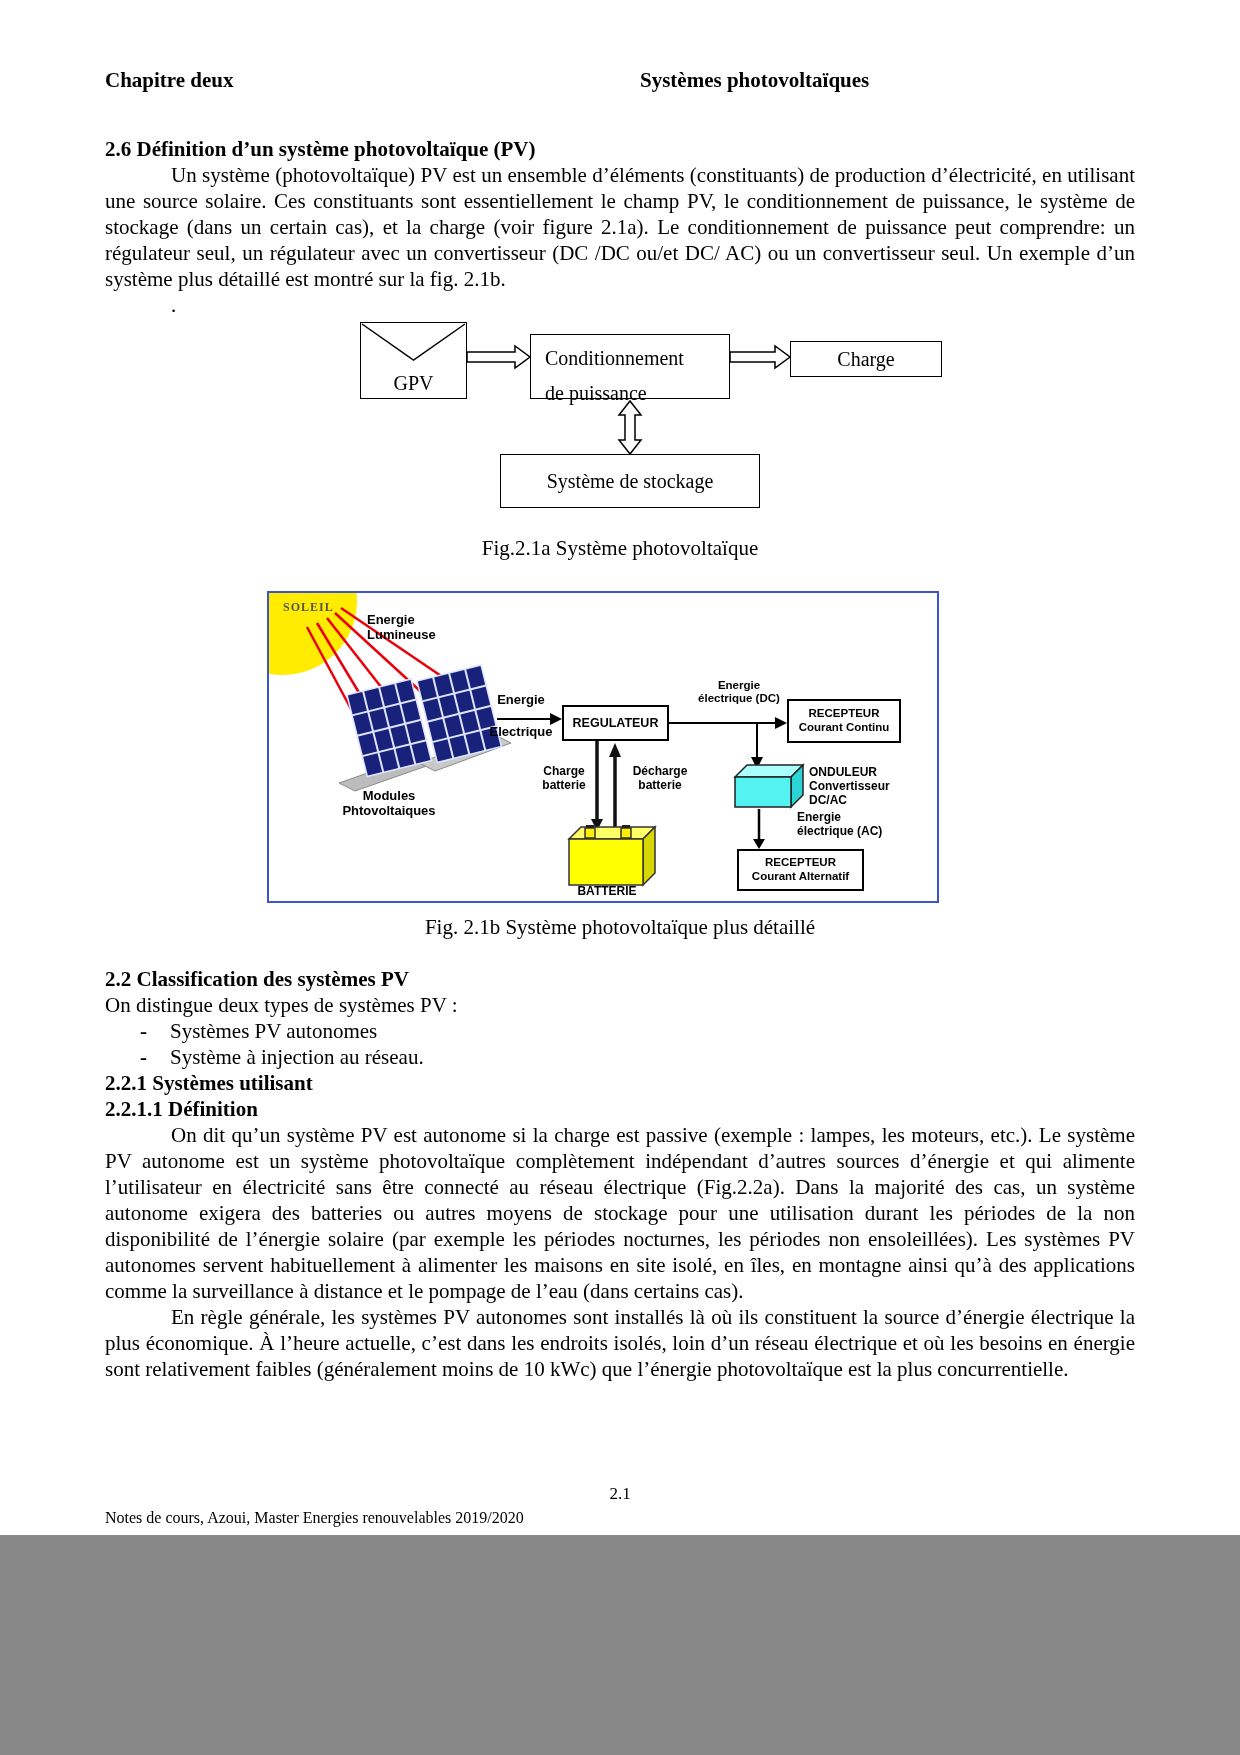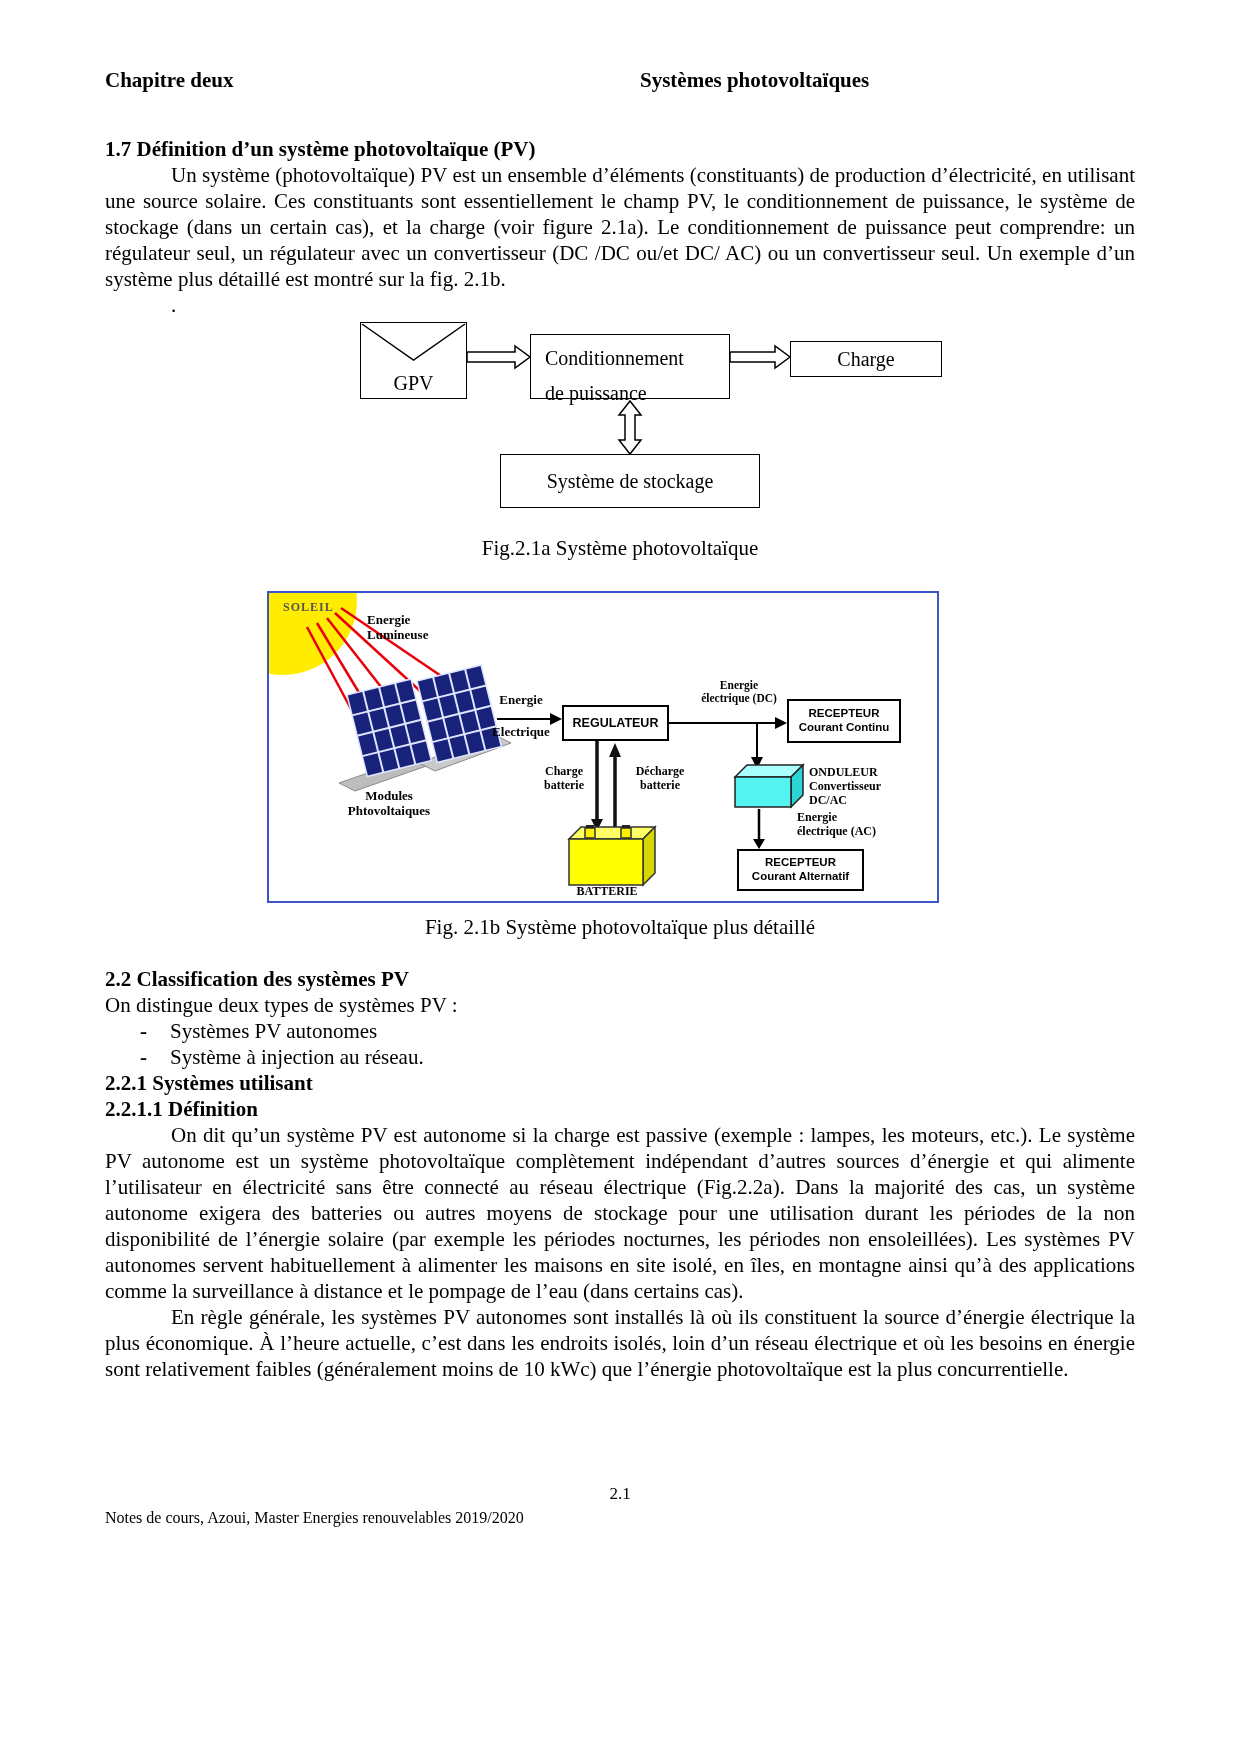--- a/index.html
+++ b/index.html
@@ -1,18 +1,18 @@
 <!DOCTYPE html>
 <html><head>
 <meta charset="utf-8">
 <style>
   * { margin:0; padding:0; box-sizing:border-box; }
   html,body { background:#888; }
   .page {
-    width:1240px; height:1755px; background:#ffffff; position:relative;
+    width:1240px; height:1535px; background:#ffffff; position:relative;
     font-family:"Liberation Serif", serif; color:#000; overflow:hidden;
     margin:0 auto;
   }
   .content { padding:68px 105px 0 105px; }
 
   .header { position:relative; height:28px; font-size:21px; font-weight:bold; }
   .header .hright { position:absolute; left:535px; top:0; }
 
   .h1 { font-size:21px; font-weight:bold; margin-top:40px; line-height:26px; }
   .h3 { font-size:21px; font-weight:bold; line-height:26px; }
@@ -35,21 +35,21 @@
   .stkbox { left:395px; top:132px; width:260px; height:54px; display:flex; align-items:center; justify-content:center; }
   .preline { white-space:pre-line; }
 
   
   .fig2b {
     position:relative; width:672px; height:312px; margin:30px 0 0 162px;
     border:2px solid #3d55c8; background:#fff; overflow:hidden;
     font-family:"Liberation Sans", sans-serif;
   }
   .fig2b svg.art { position:absolute; left:0; top:0; }
-  .flabel { position:absolute; font-weight:bold; color:#000; line-height:1.15;font-family:Liberation Serif, serif; }
+  .flabel { position:absolute; font-weight:bold; color:#000; line-height:1.15; }
   .lbl-soleil { left:14px; top:8px; font-size:12px; letter-spacing:1px; color:#555; font-family:"Liberation Serif", serif; }
   .lbl-lumineuse { left:98px; top:20px; font-size:13px; }
   .lbl-modules { left:55px; top:196px; width:130px; text-align:center; font-size:13px; }
   .lbl-energie { left:216px; top:100px; width:72px; text-align:center; font-size:13px; }
   .lbl-electrique { left:212px; top:132px; width:80px; text-align:center; font-size:13px; }
   .lbl-dc { left:420px; top:86px; width:100px; text-align:center; font-size:11.5px; }
   .lbl-charge { left:264px; top:172px; width:62px; text-align:center; font-size:12px; }
   .lbl-decharge { left:354px; top:172px; width:74px; text-align:center; font-size:12px; }
   .lbl-batterie { left:296px; top:292px; width:84px; text-align:center; font-size:12px; }
   .lbl-onduleur { left:540px; top:172px; width:122px; font-size:12px; line-height:14px; }
@@ -73,21 +73,21 @@
 <body>
 
 <div class="page">
   <div class="content">
 
     <div class="header">
       <span class="hleft">Chapitre deux</span>
       <span class="hright">Systèmes photovoltaïques</span>
     </div>
 
-    <h2 class="h1">1.7 Définition d’un système photovoltaïque (PV)</h2>
+    <h2 class="h1">2.6 Définition d’un système photovoltaïque (PV)</h2>
     <p class="body indent">Un système (photovoltaïque) PV est un ensemble d’éléments (constituants) de production d’électricité, en utilisant une source solaire. Ces constituants sont essentiellement le champ PV, le conditionnement de puissance, le système de stockage (dans un certain cas), et la charge (voir figure 2.1a). Le conditionnement de puissance peut comprendre: un régulateur seul, un régulateur avec un convertisseur (DC /DC ou/et DC/ AC) ou un convertisseur seul. Un exemple d’un système plus détaillé est montré sur la fig. 2.1b.</p>
     <p class="body dotline indent">.</p>
 
     <div class="fig1a">
       <div class="fbox gpvbox">
         <span class="gpv-label">GPV</span>
       </div>
       <div class="fbox condbox preline">Conditionnement
 de puissance</div>
       <div class="fbox chgbox">Charge</div>

